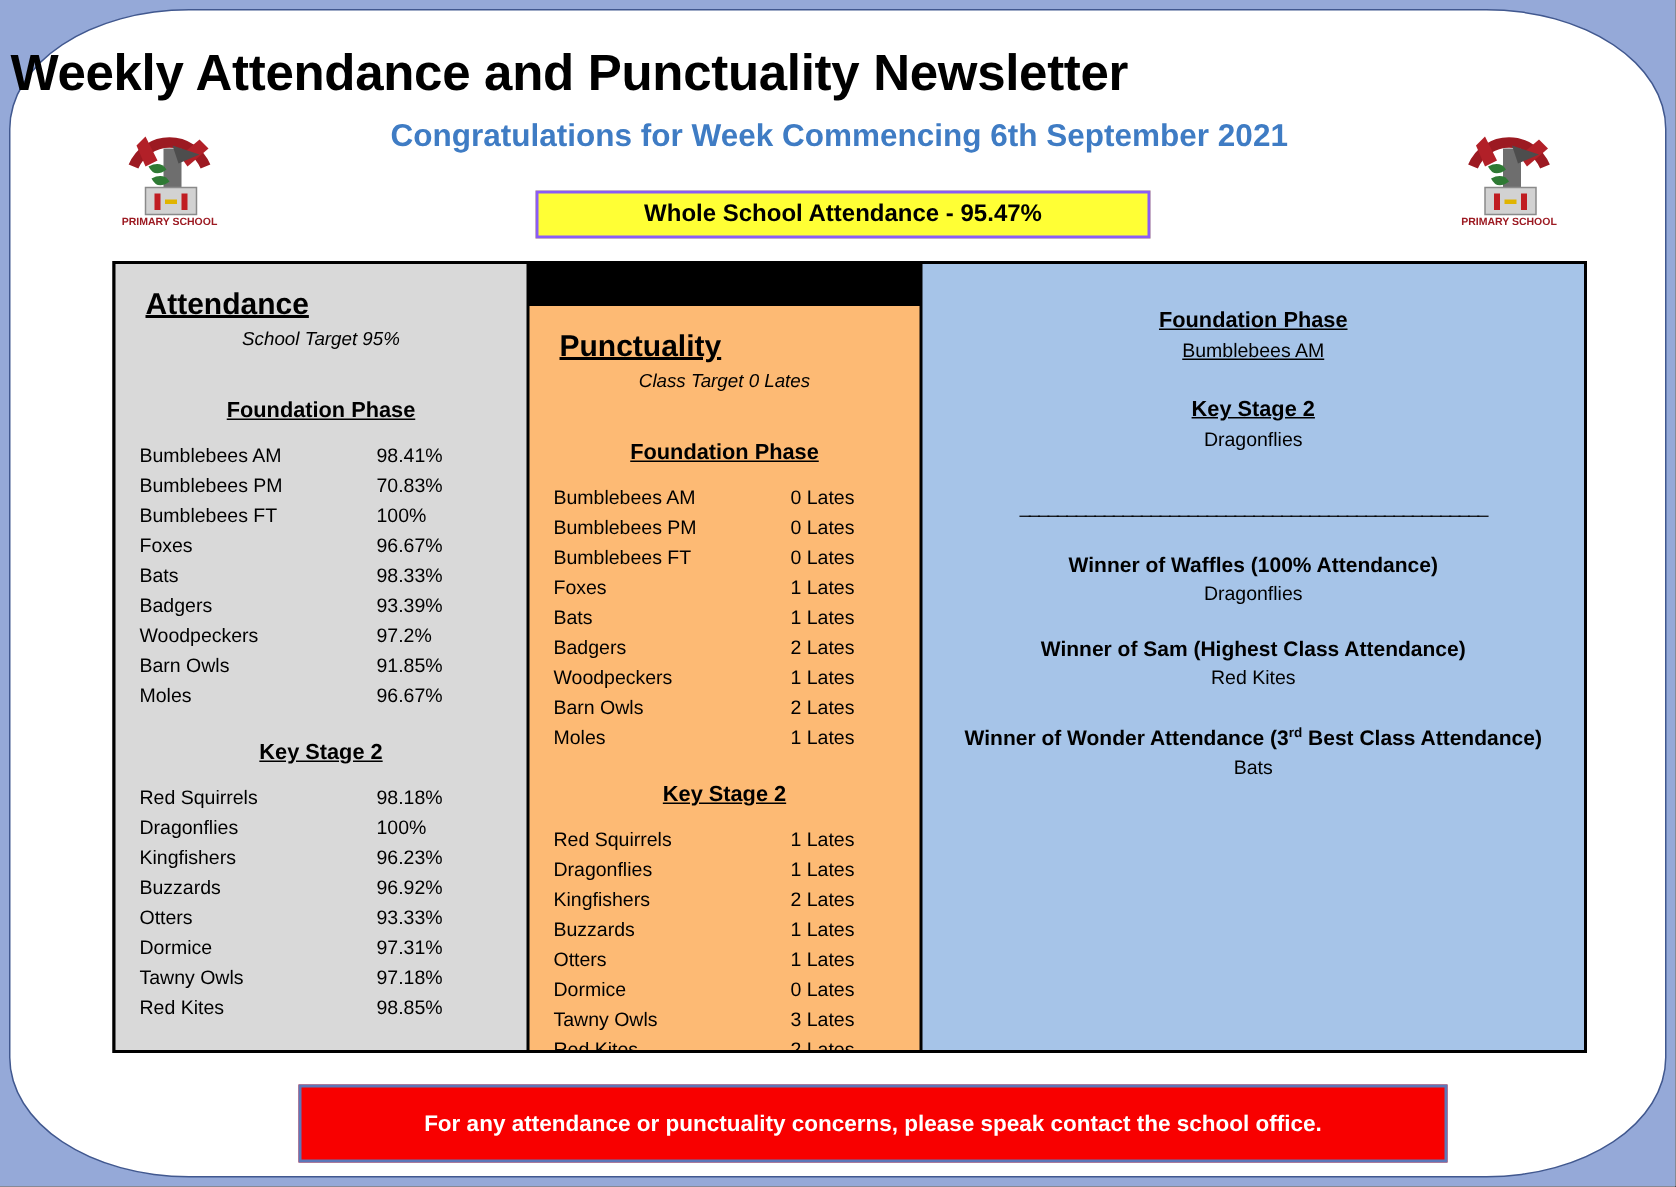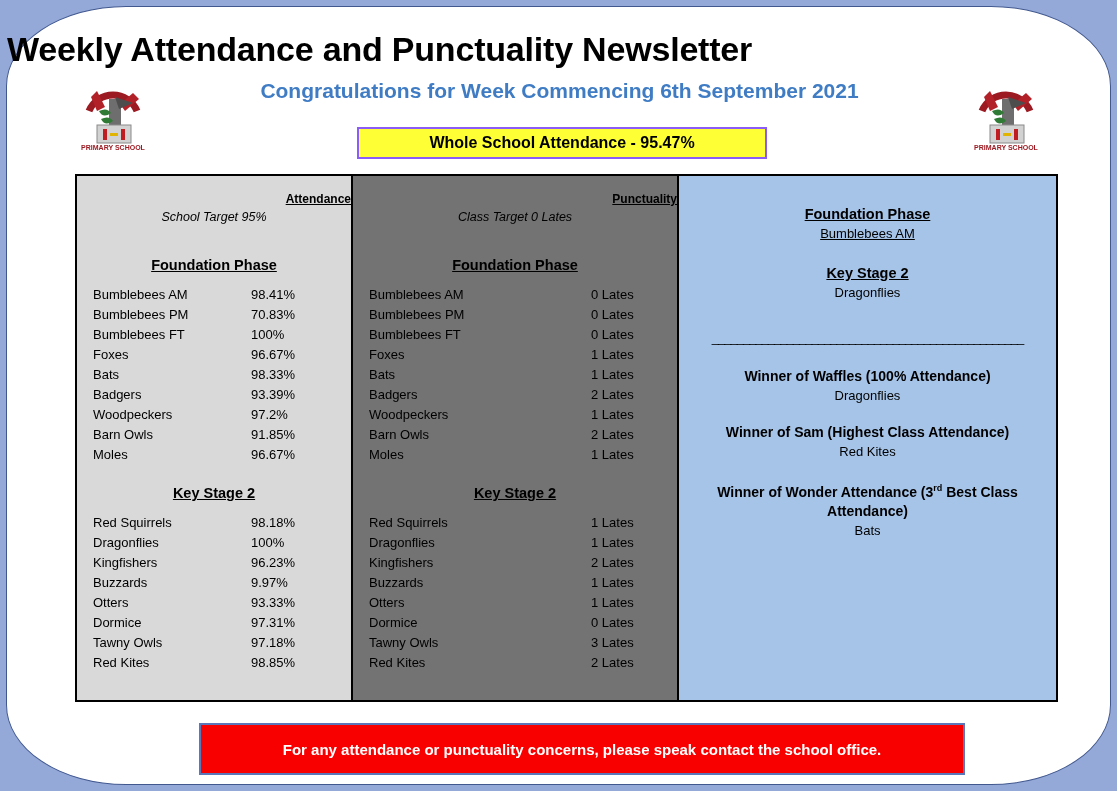--- a/index.html
+++ b/index.html
@@ -102,26 +102,26 @@
     border: 2px solid #000000;
     background: #000000;
     gap: 2px;
   }
 
   .panel {
     position: relative;
     overflow: hidden;
   }
   .panel-attendance  { width: 274px; background: #d9d9d9; }
-  .panel-punctuality { width: 324px; background: #737373; }
+  .panel-punctuality { width: 260px; background: #fdba74; margin-top: 28px; }
   .panel-winners     { flex: 1;      background: #a6c4e8; }
 
   .panel-title {
-    text-align: right;
-    font-size: 12px;
+    text-align: left;
+    font-size: 20px;
     font-weight: bold;
     text-decoration: underline;
     margin-top: 16px;
     color: #000;
     padding-left: 20px;
   }
 
   .panel-subtitle {
     text-align: center;
     font-size: 12.5px;
@@ -314,21 +314,21 @@
             <div class="row">
               <span>Dragonflies</span>
               <span class="val">100%</span>
             </div>
             <div class="row">
               <span>Kingfishers</span>
               <span class="val">96.23%</span>
             </div>
             <div class="row">
               <span>Buzzards</span>
-              <span class="val">9.97%</span>
+              <span class="val">96.92%</span>
             </div>
             <div class="row">
               <span>Otters</span>
               <span class="val">93.33%</span>
             </div>
             <div class="row">
               <span>Dormice</span>
               <span class="val">97.31%</span>
             </div>
             <div class="row">

